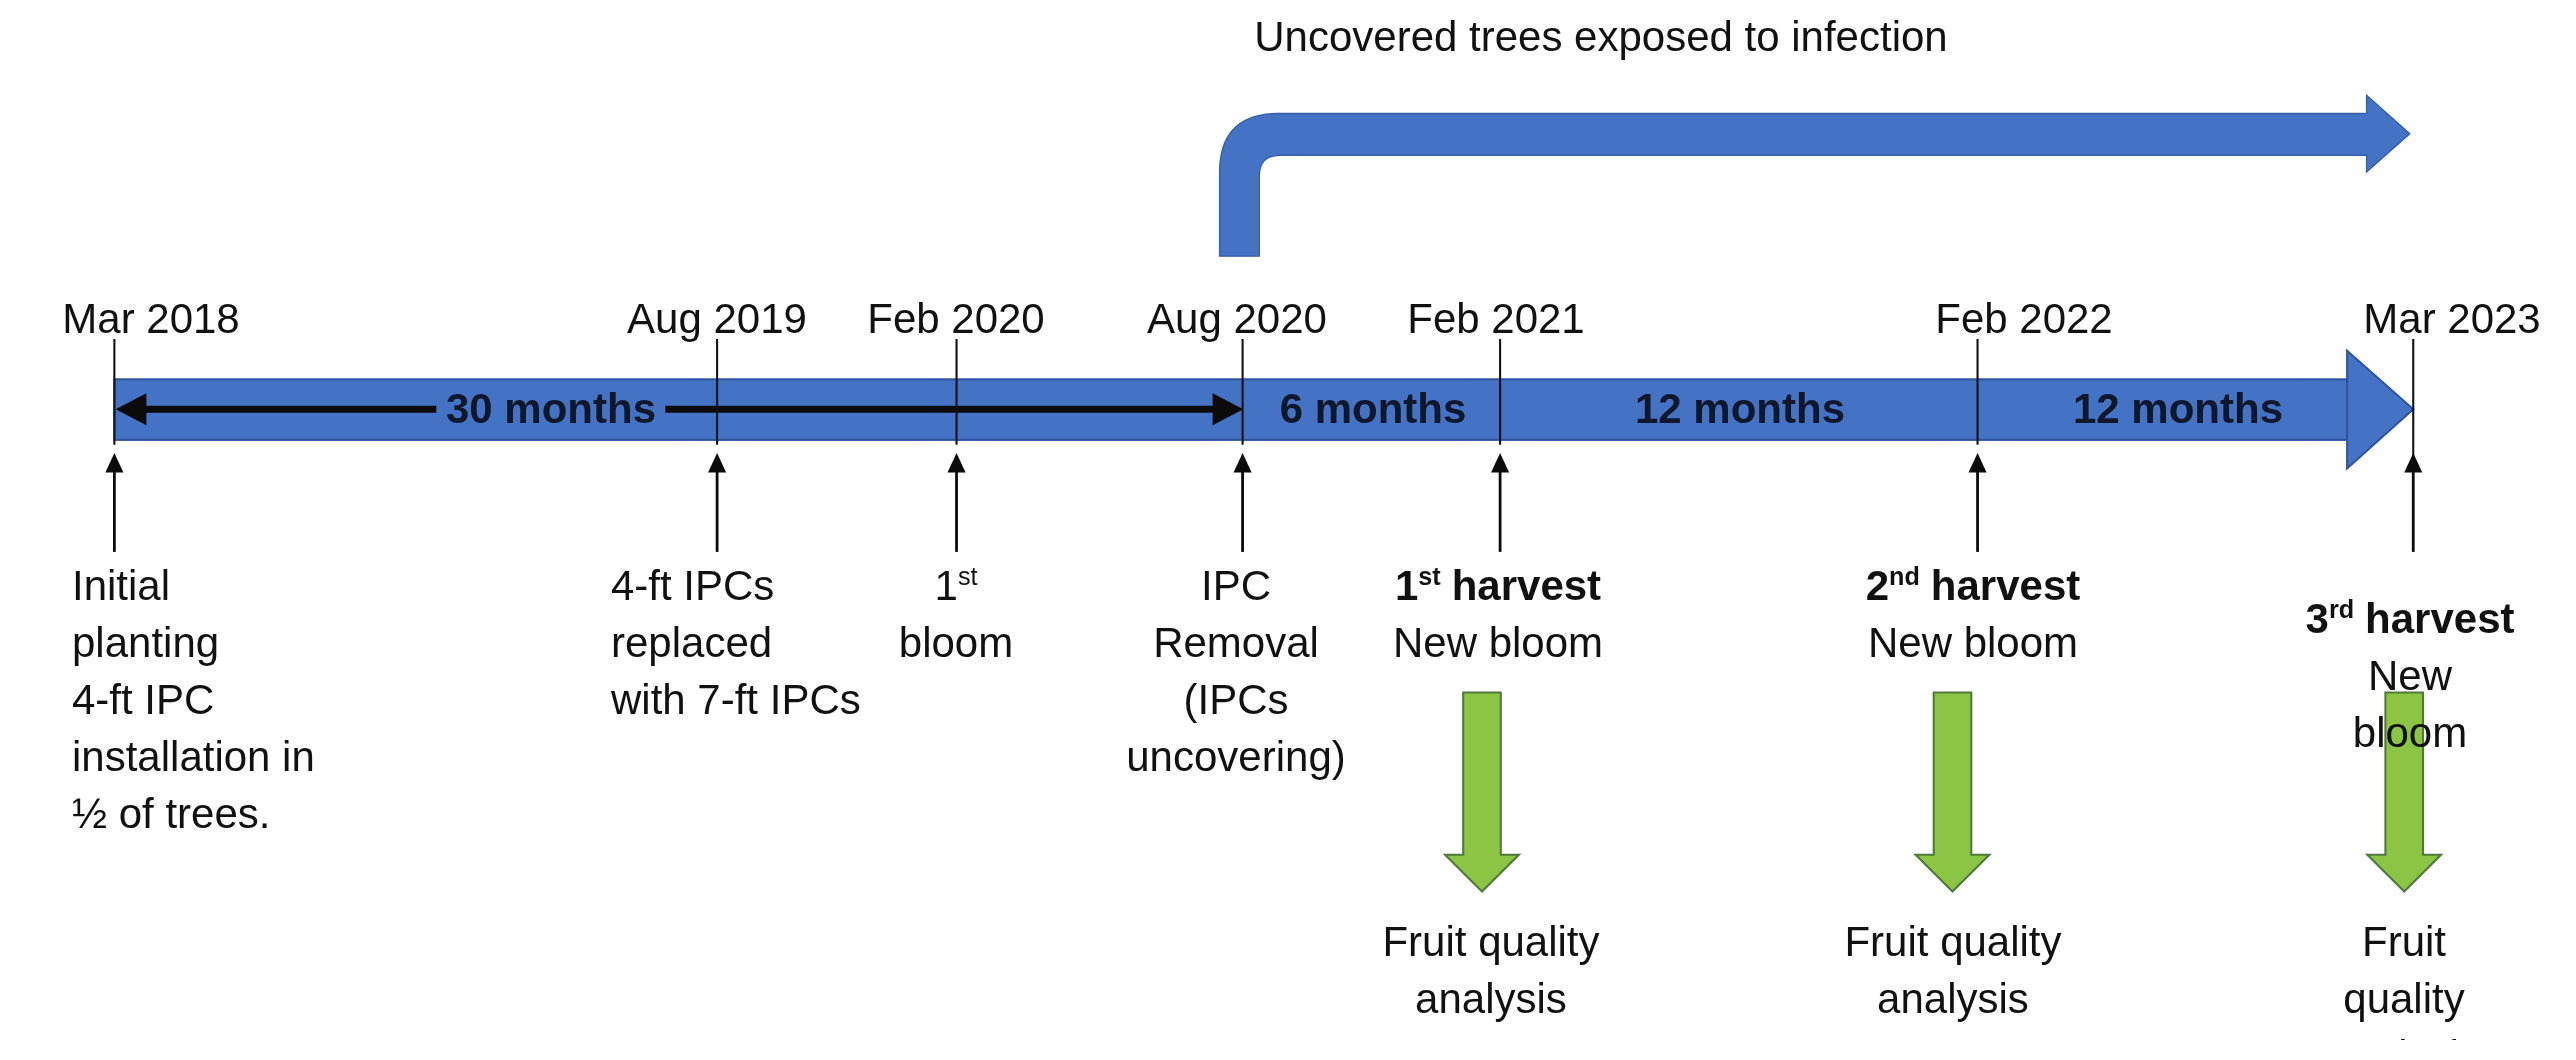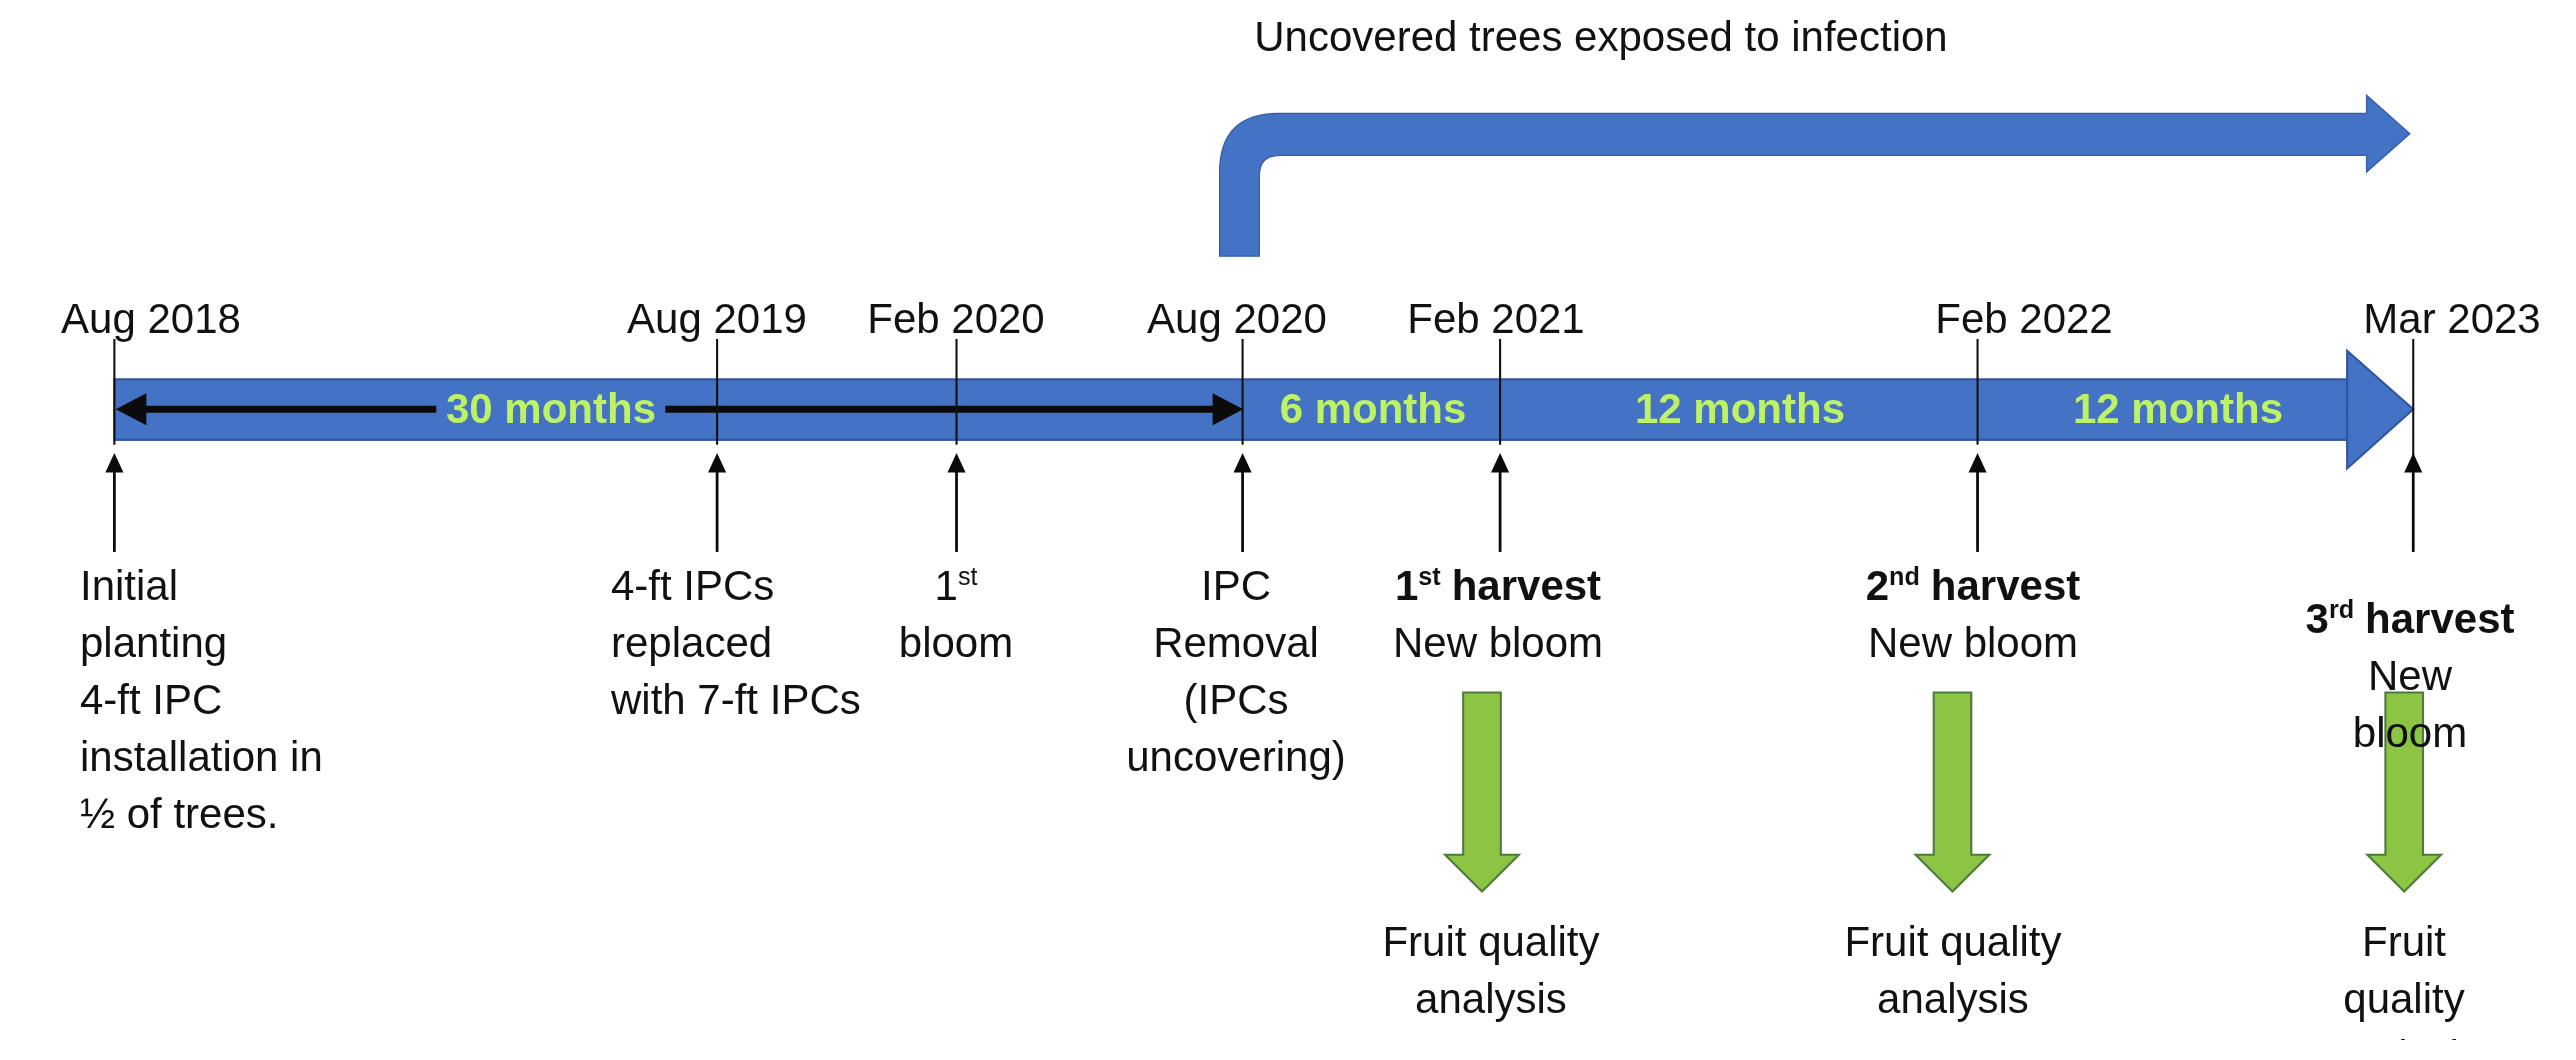--- a/index.html
+++ b/index.html
@@ -13,21 +13,21 @@
     margin-left:12px;
   }
   svg.layer{position:absolute;left:0;top:0;width:2576px;height:1060px;}
   .txt{position:absolute;font-size:42px;line-height:57px;white-space:nowrap;}
   .centered{transform:translateX(-50%);text-align:center;}
   .title{top:8.4px;left:1589px;}
   .date{top:290px;}
   .duration{
     position:absolute;top:409px;transform:translate(-50%,-50%);
     font-size:42px;font-weight:bold;white-space:nowrap;
-    background:#4472C4;padding:0 9.7px;color:#bef264;
+    background:#4472C4;padding:0 9.7px;color:#0f172a;
   }
   .block{position:absolute;font-size:42px;line-height:57px;}
   .block.ctr{transform:translateX(-50%);text-align:center;}
   .bold{font-weight:bold;}
   sup{font-size:60%;vertical-align:super;line-height:0;}
   .hword{margin-left:11px;}
 </style>
 </head>
 <body>
 
@@ -83,34 +83,34 @@
       <polygon points="3450,651 3437,679 3463,679" fill="#0b0b0b"></polygon>
     </g>
 
     <polygon stroke="#4F7A3C" stroke-width="3" points="2085,995 2139,995 2139,1228 2165,1228 2112,1281 2059,1228 2085,1228" fill="#8CC544"></polygon>
     <polygon stroke="#4F7A3C" stroke-width="3" points="2761,995 2815,995 2815,1228 2841,1228 2788,1281 2735,1228 2761,1228" fill="#8CC544"></polygon>
     <polygon stroke="#4F7A3C" stroke-width="3" points="3410,995 3464,995 3464,1228 3490,1228 3437,1281 3384,1228 3410,1228" fill="#8CC544"></polygon>
   </svg>
 
   <div class="txt centered title">Uncovered trees exposed to infection</div>
 
-  <div class="txt centered date" style="left:139px">Aug 2018</div>
+  <div class="txt centered date" style="left:139px">Mar 2018</div>
   <div class="txt centered date" style="left:705px">Aug 2019</div>
   <div class="txt centered date" style="left:944px">Feb 2020</div>
   <div class="txt centered date" style="left:1225px">Aug 2020</div>
   <div class="txt centered date" style="left:1484px">Feb 2021</div>
   <div class="txt centered date" style="left:2012px">Feb 2022</div>
   <div class="txt centered date" style="left:2440px">Mar 2023</div>
 
   <div class="duration" style="left:539px">30 months</div>
   <div class="duration" style="left:1361px">6 months</div>
   <div class="duration" style="left:1728px">12 months</div>
   <div class="duration" style="left:2166px">12 months</div>
 
-  <div class="block" style="left:68px;top:557px">
+  <div class="block" style="left:60px;top:557px">
     <div>Initial</div>
     <div>planting</div>
     <div>4-ft IPC</div>
     <div>installation in</div>
     <div>½ of trees.</div>
   </div>
 
   <div class="block" style="left:599px;top:557px">
     <div>4-ft IPCs</div>
     <div>replaced</div>

